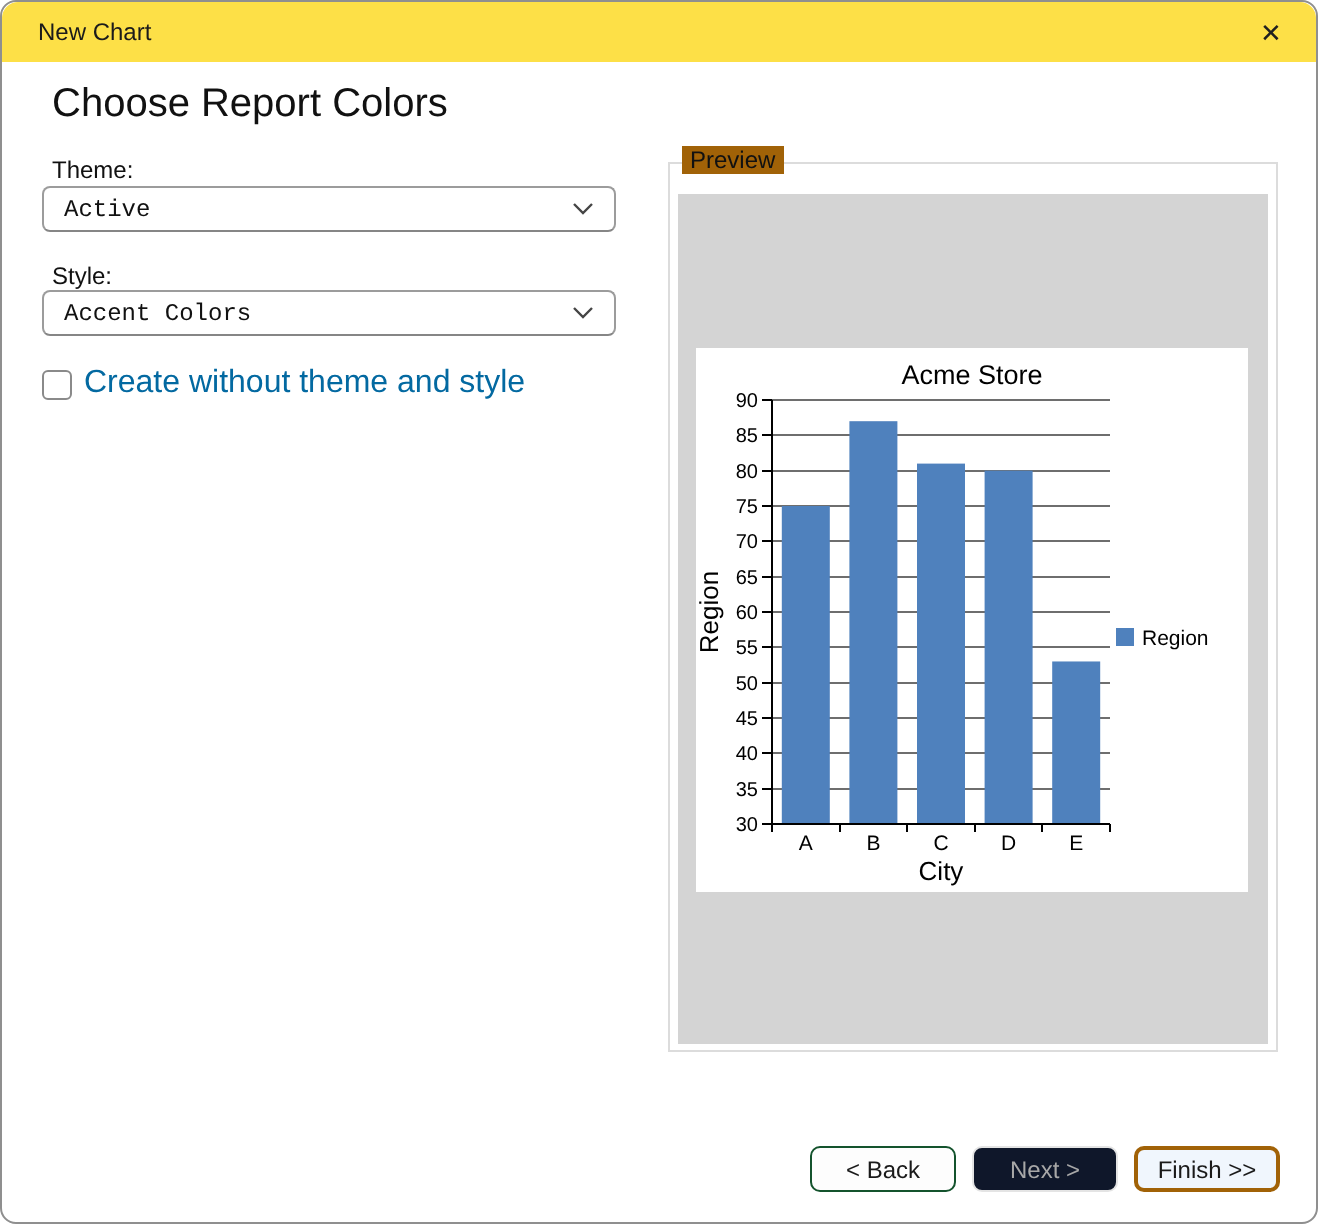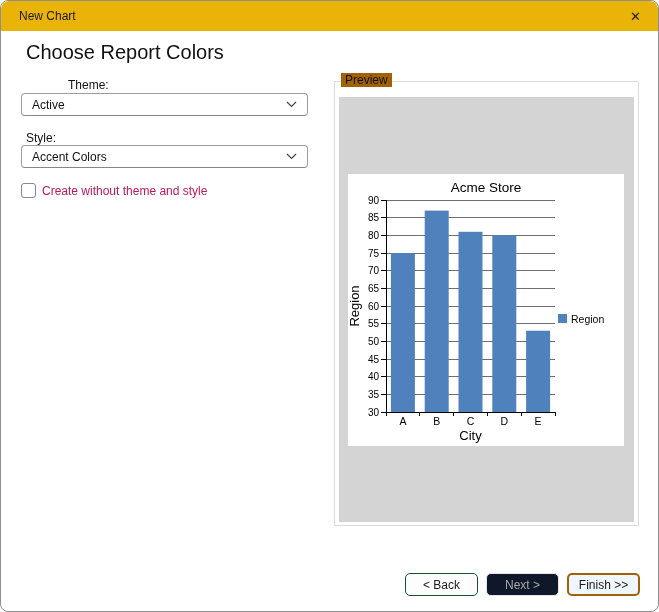--- a/index.html
+++ b/index.html
@@ -8,53 +8,53 @@
 
   .dialog {
     position:relative; width:659px; height:612px;
     background:#ffffff; border:1px solid #8f8f8f; border-radius:8px;
     overflow:hidden;
   }
 
   
   .titlebar {
     position:absolute; left:0; top:0; width:100%; height:30px;
-    background:#eab308; display:flex; align-items:center;
+    background:#fde047; display:flex; align-items:center;
     border-radius:8px 8px 0 0;
   }
   .titlebar-text { font-size:12px; color:#1b1b1b; padding-left:18px; }
   .close-btn {
     position:absolute; right:0; top:0; width:45px; height:30px;
     display:flex; align-items:center; justify-content:center;
     font-size:13px; color:#202020; border-top-right-radius:8px; cursor:default;
   }
 
   .heading { position:absolute; left:25px; top:40px; font-size:20px; color:#111; }
 
   .field-label { position:absolute; left:25px; font-size:12px; color:#111; }
-  .lbl-theme { top:77px;margin-left:42px; }
+  .lbl-theme { top:77px; }
   .lbl-style { top:130px; }
 
   .combo {
     position:absolute; left:20px; width:287px; height:23px;
     background:#fff; border:1px solid #9c9c9c; border-bottom-color:#868686;
     border-radius:4px; display:flex; align-items:center;
-    font-size:12px; color:#111; padding:0 10px; cursor:default;
+    font-size:12px; color:#111; padding:0 10px; cursor:default;font-family:Liberation Mono, monospace;
   }
   .combo-theme { top:92px; }
   .combo-style { top:144px; }
   .combo .chev { margin-left:auto; display:flex; align-items:center; }
 
   .checkbox-row { position:absolute; left:20px; top:182px; display:flex; align-items:center; }
   .checkbox-box {
     width:15px; height:15px; background:#fff; border:1px solid #8a8a8a;
     border-radius:3px; margin-right:6px; flex:0 0 auto;
     display:flex; align-items:center; justify-content:center; font-size:11px;
   }
-  .checkbox-label { font-size:12px; color:#be185d; }
+  .checkbox-label { font-size:16px; color:#0369a1; }
 
   
   .groupbox {
     position:absolute; left:333px; top:80px; width:305px; height:445px;
     border:1px solid #dcdcdc;
   }
   .groupbox-label {
     position:absolute; top:-9px; left:6px; background:#a16207;
     padding:0 4px; font-size:12px; color:#111;
   }

